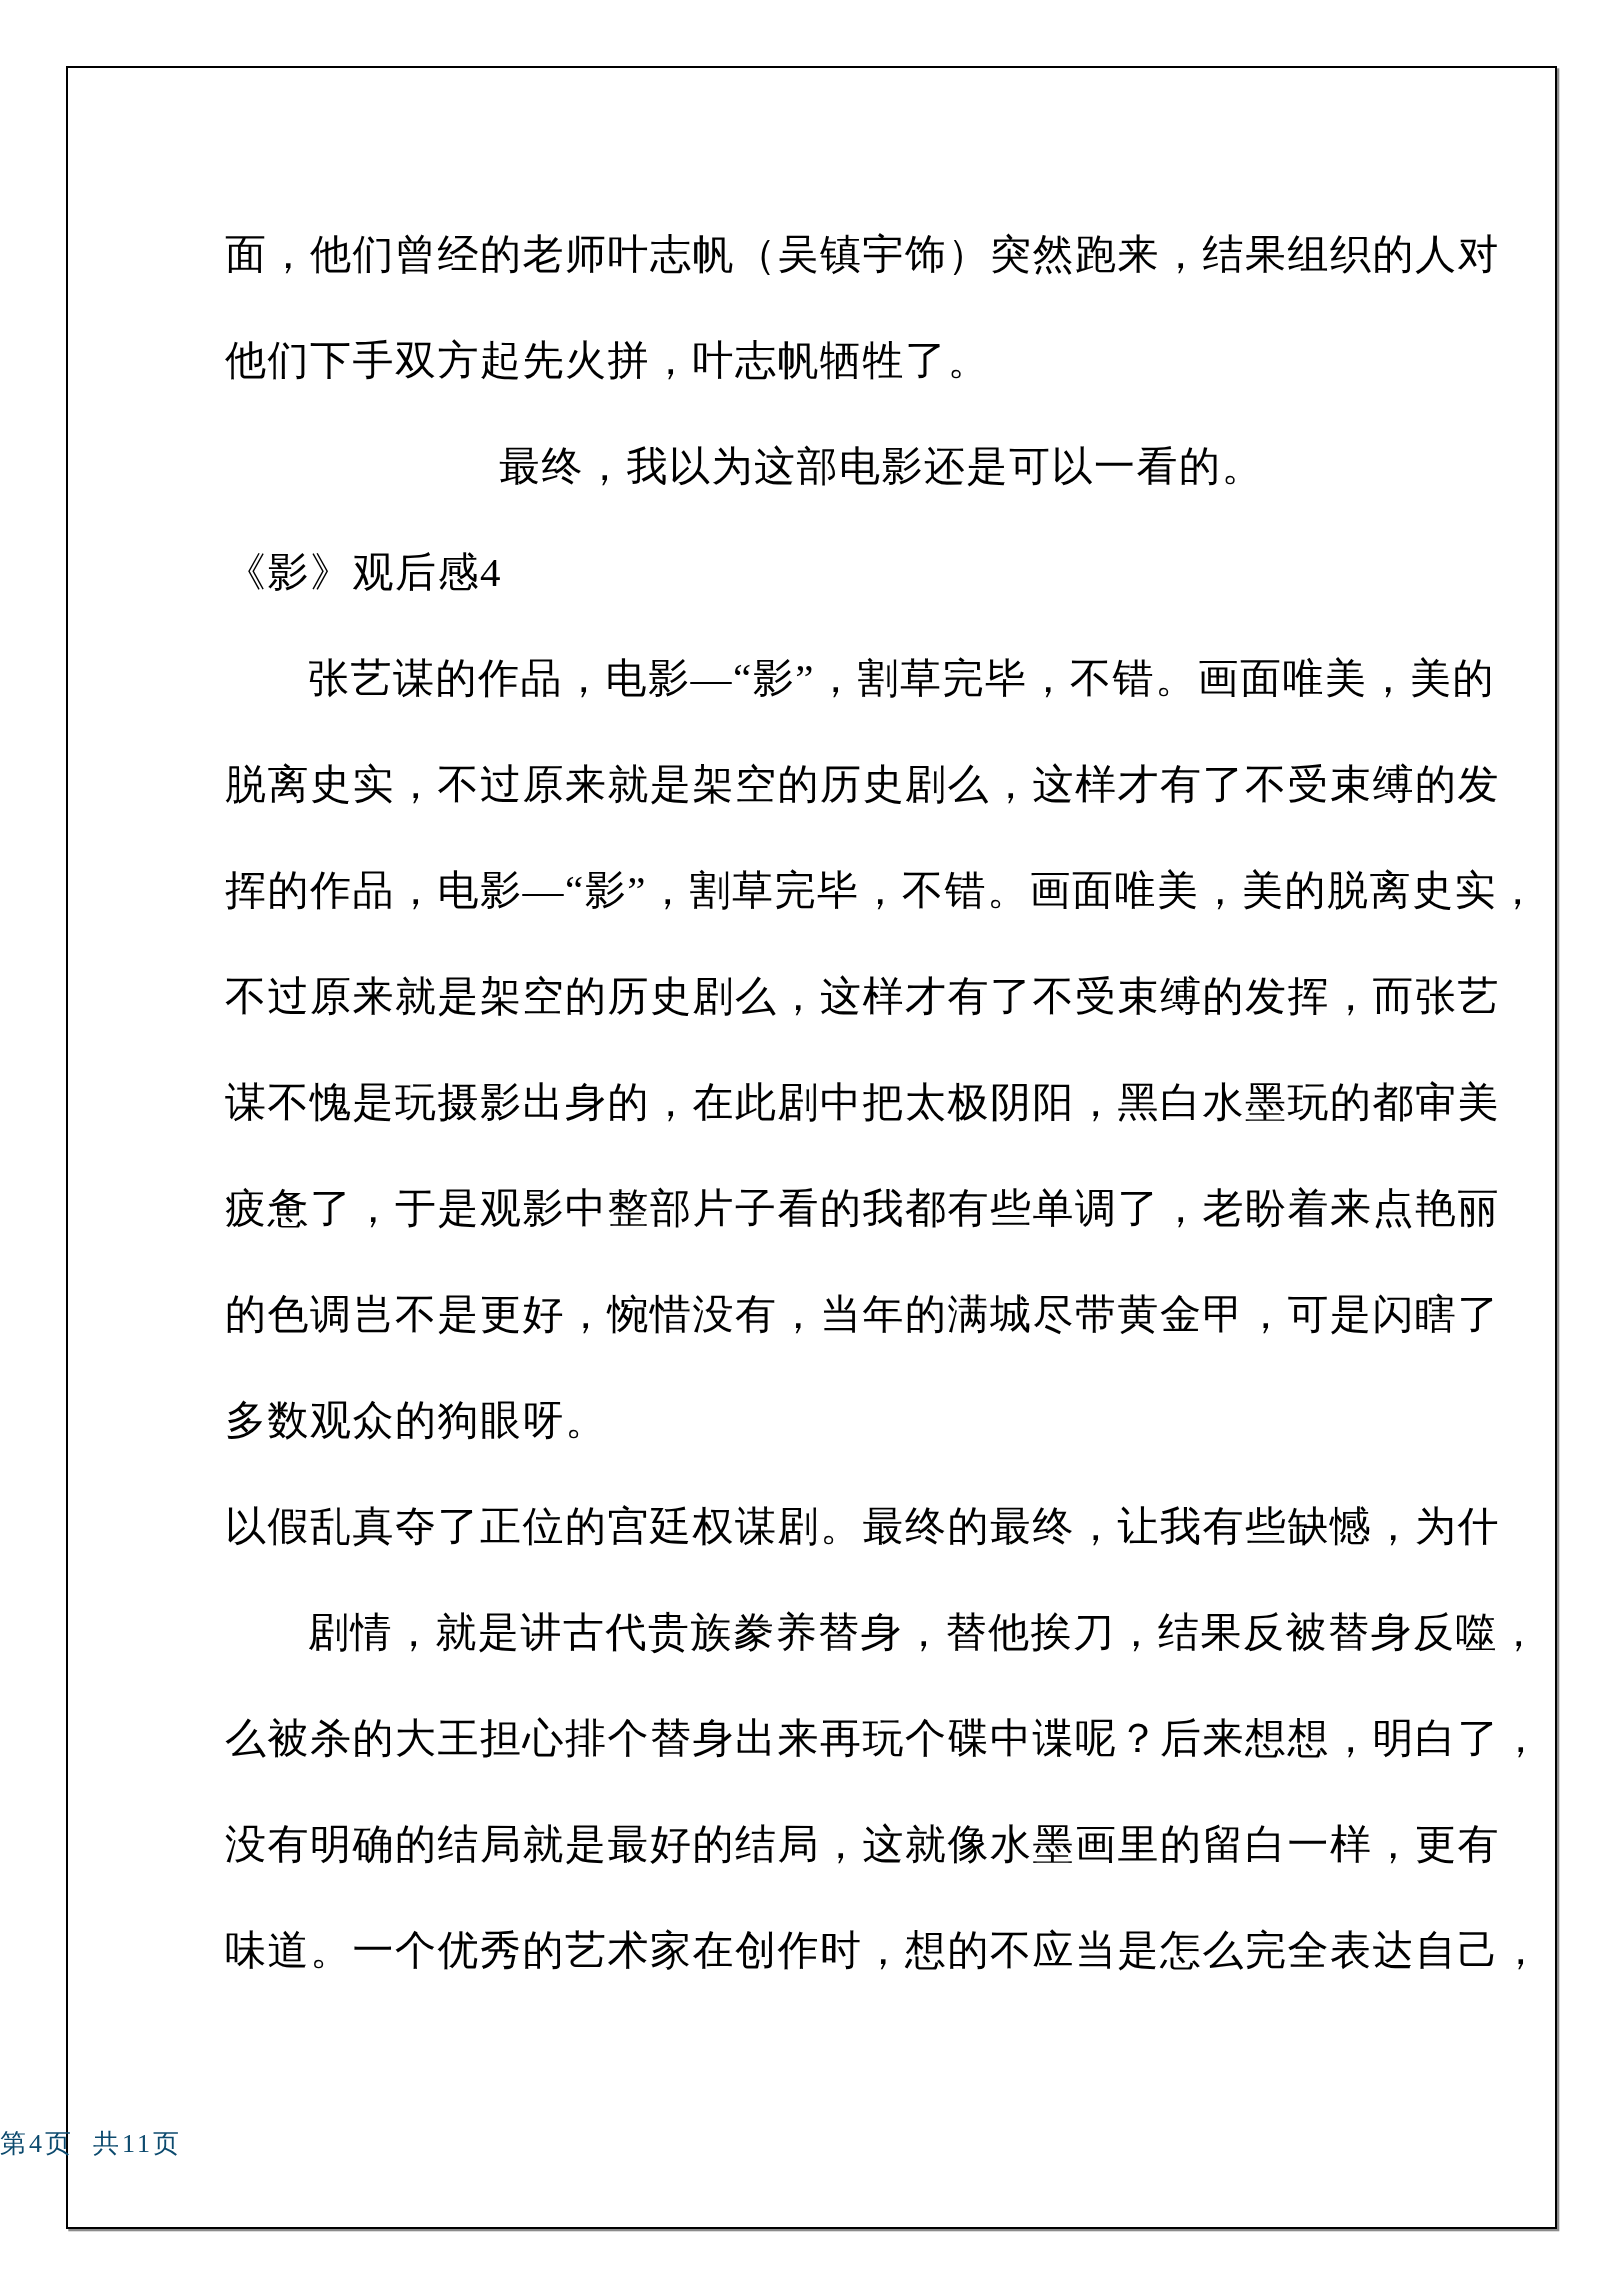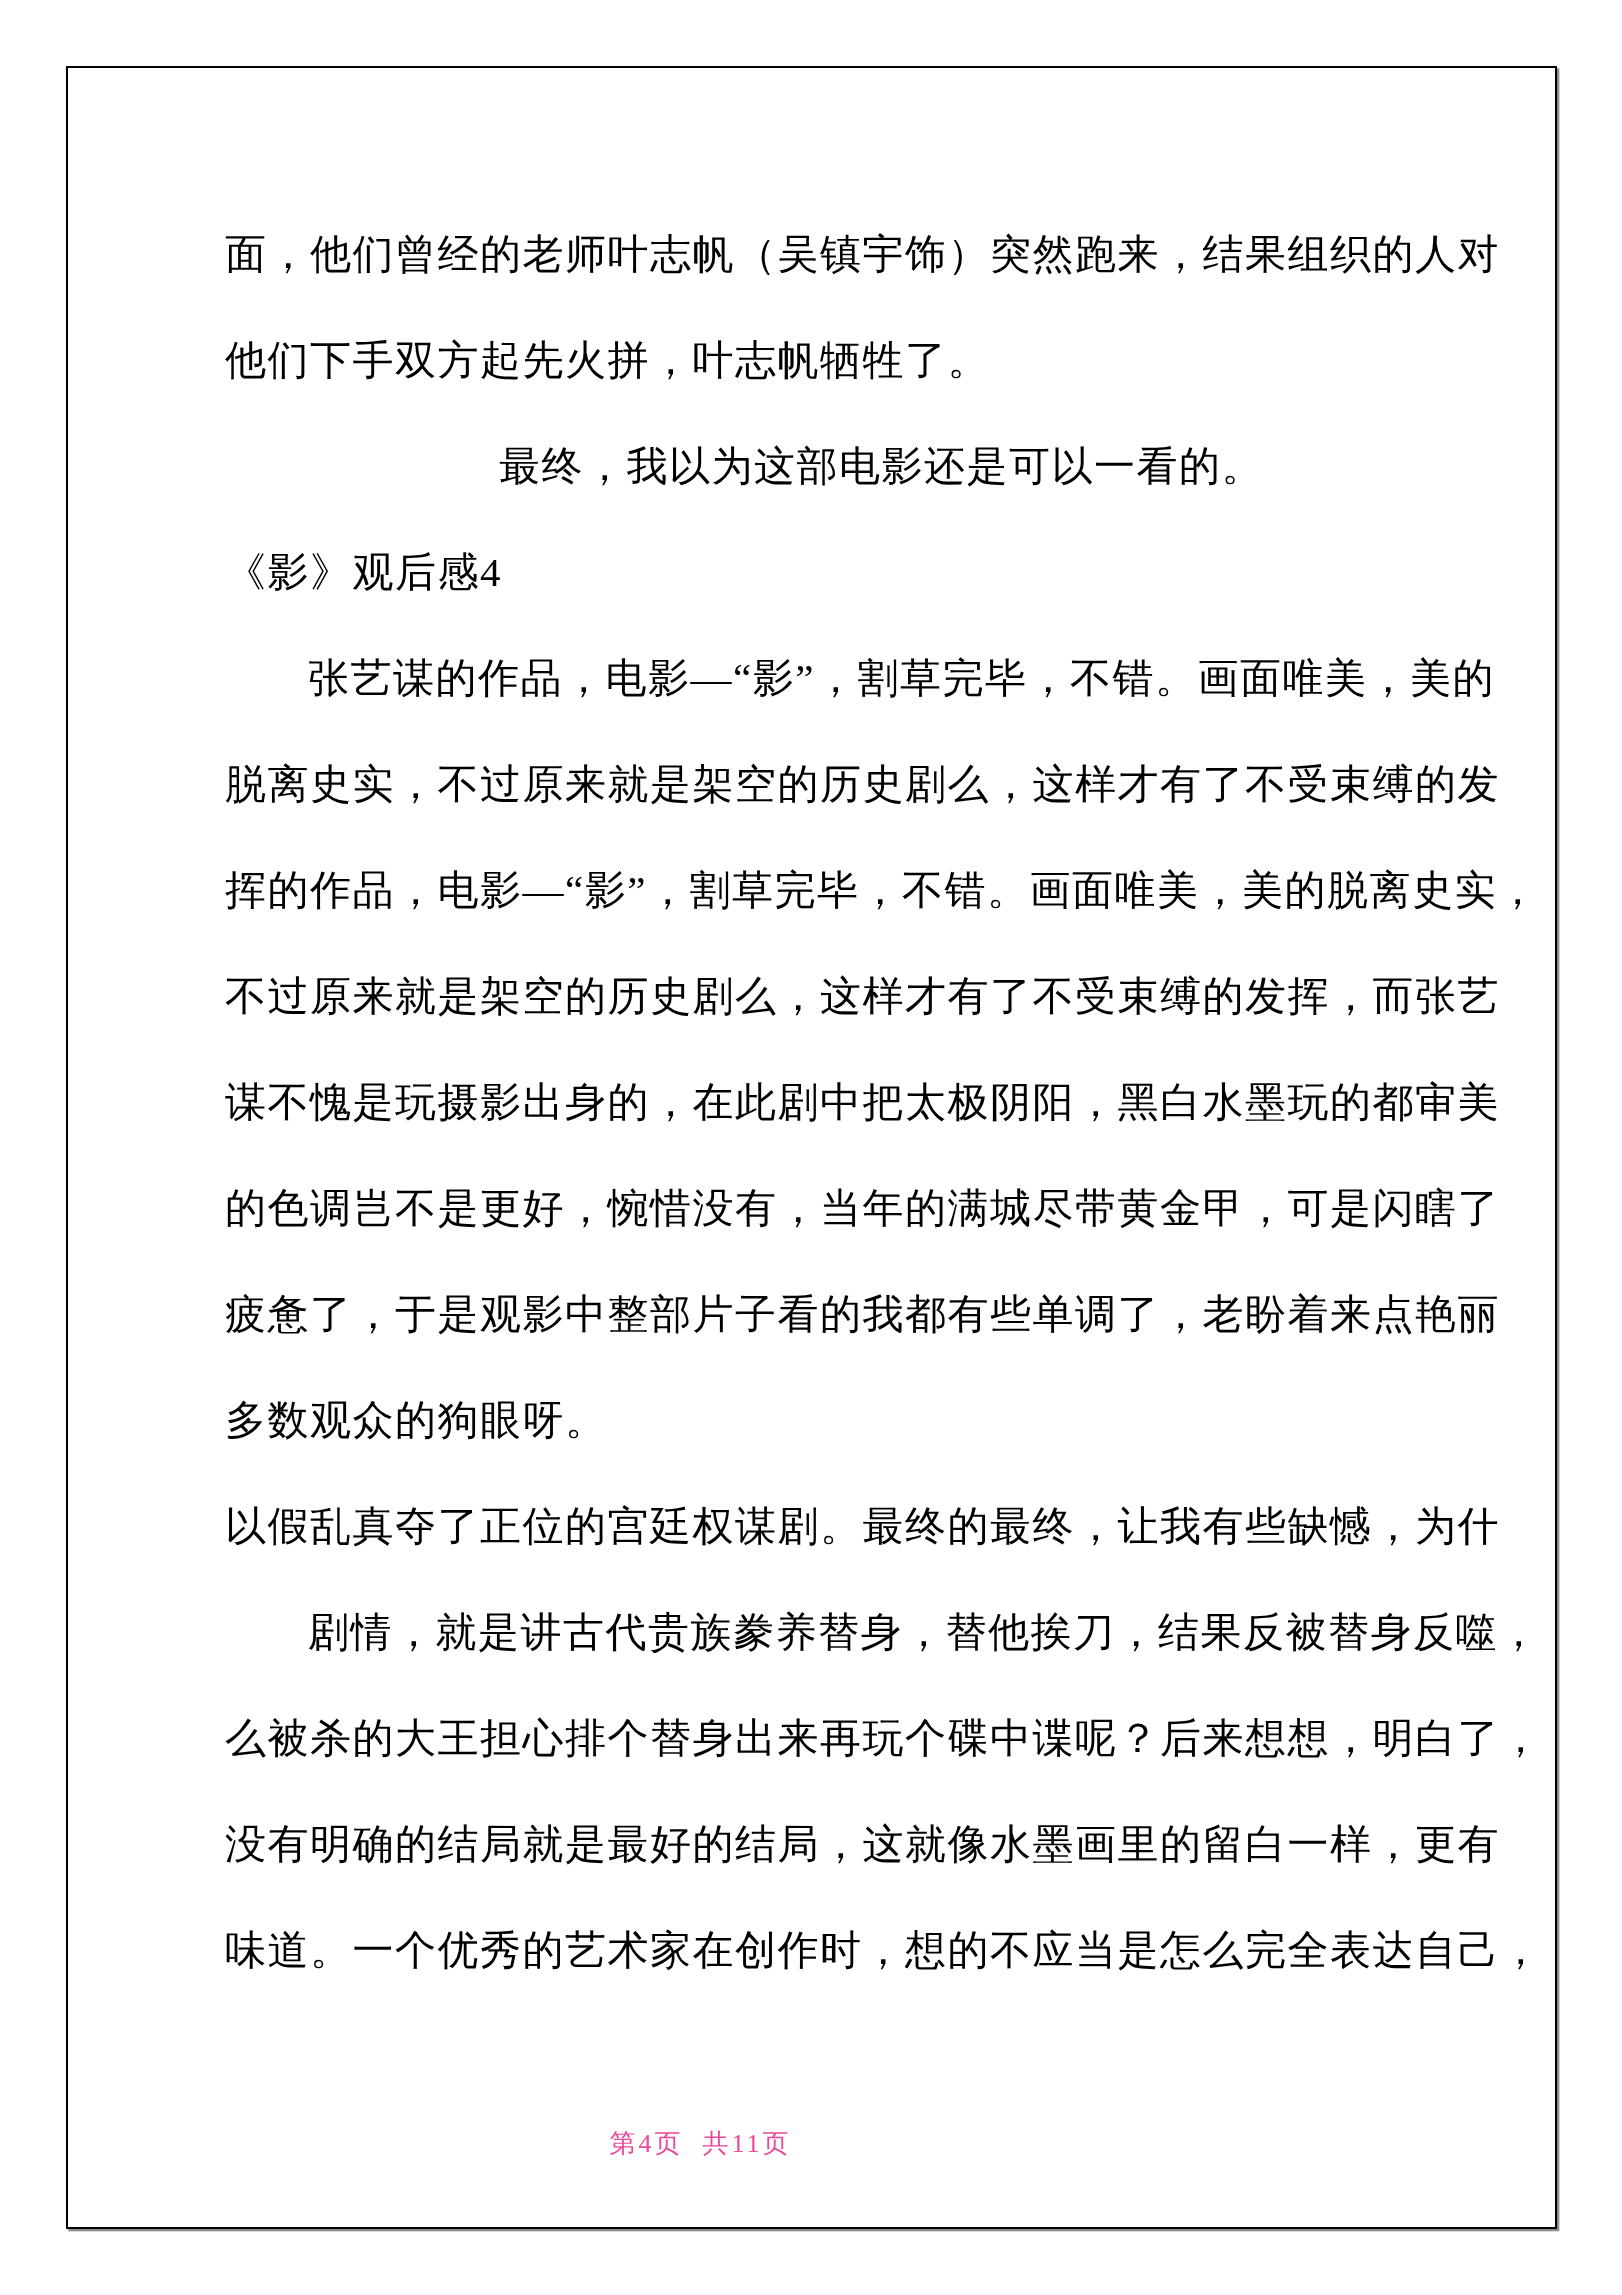--- a/index.html
+++ b/index.html
@@ -44,45 +44,44 @@
   }
   .line.indent {
     padding-left: 83px;
     text-align: center;
   }
   .page-footer {
     position: absolute;
     left: 0;
     top: 2118px;
     width: 1401px;
-    text-align: center;
     font-size: 26px;
     line-height: 51px;
     letter-spacing: 3px;
-    color: #ec4899;
+    color: #0c4a6e;
   }
   .page-footer span { white-space: pre; }
 </style>
 </head>
 <body>
 
 <div class="page-border"></div>
 
 <div class="document-body">
     <div class="line">面，他们曾经的老师叶志帆（吴镇宇饰）突然跑来，结果组织的人对</div>
     <div class="line">他们下手双方起先火拼，叶志帆牺牲了。</div>
     <div class="line indent">最终，我以为这部电影还是可以一看的。</div>
     <div class="line">《影》观后感4</div>
     <div class="line indent">张艺谋的作品，电影—“影”，割草完毕，不错。画面唯美，美的</div>
     <div class="line">脱离史实，不过原来就是架空的历史剧么，这样才有了不受束缚的发</div>
     <div class="line">挥的作品，电影—“影”，割草完毕，不错。画面唯美，美的脱离史实，</div>
     <div class="line">不过原来就是架空的历史剧么，这样才有了不受束缚的发挥，而张艺</div>
     <div class="line">谋不愧是玩摄影出身的，在此剧中把太极阴阳，黑白水墨玩的都审美</div>
+    <div class="line">疲惫了，于是观影中整部片子看的我都有些单调了，老盼着来点艳丽</div>
     <div class="line">的色调岂不是更好，惋惜没有，当年的满城尽带黄金甲，可是闪瞎了</div>
-    <div class="line">疲惫了，于是观影中整部片子看的我都有些单调了，老盼着来点艳丽</div>
     <div class="line">多数观众的狗眼呀。</div>
     <div class="line">以假乱真夺了正位的宫廷权谋剧。最终的最终，让我有些缺憾，为什</div>
     <div class="line indent">剧情，就是讲古代贵族豢养替身，替他挨刀，结果反被替身反噬，</div>
     <div class="line">么被杀的大王担心排个替身出来再玩个碟中谍呢？后来想想，明白了，</div>
     <div class="line">没有明确的结局就是最好的结局，这就像水墨画里的留白一样，更有</div>
     <div class="line">味道。一个优秀的艺术家在创作时，想的不应当是怎么完全表达自己，</div>
   </div>
 
 <div class="page-footer">
   <span>第4页  共11页</span>

